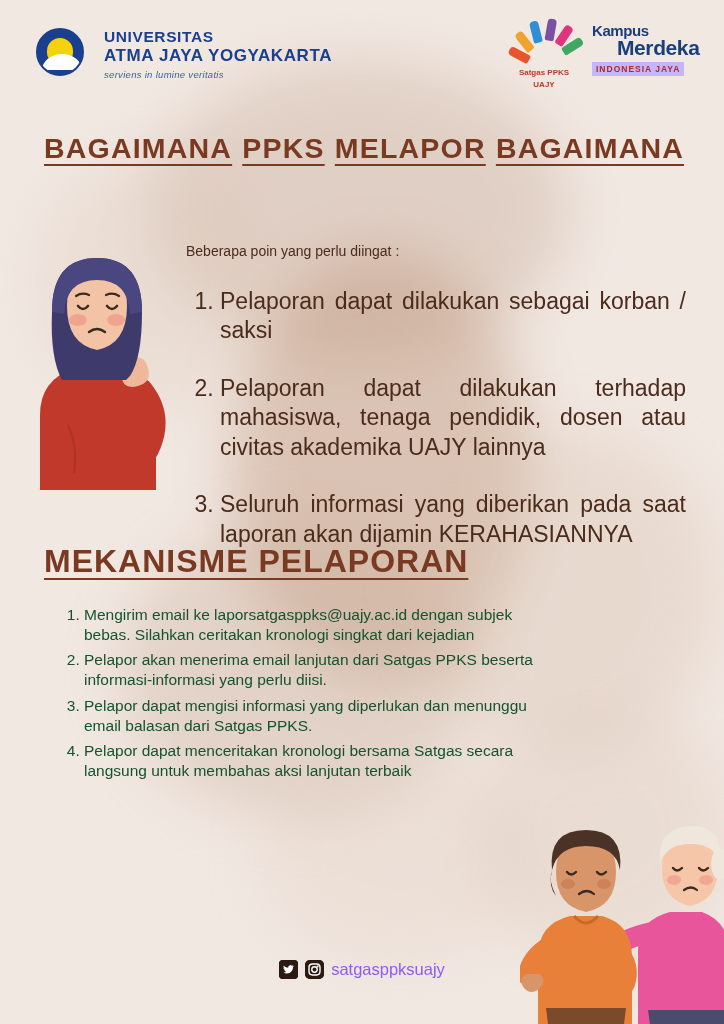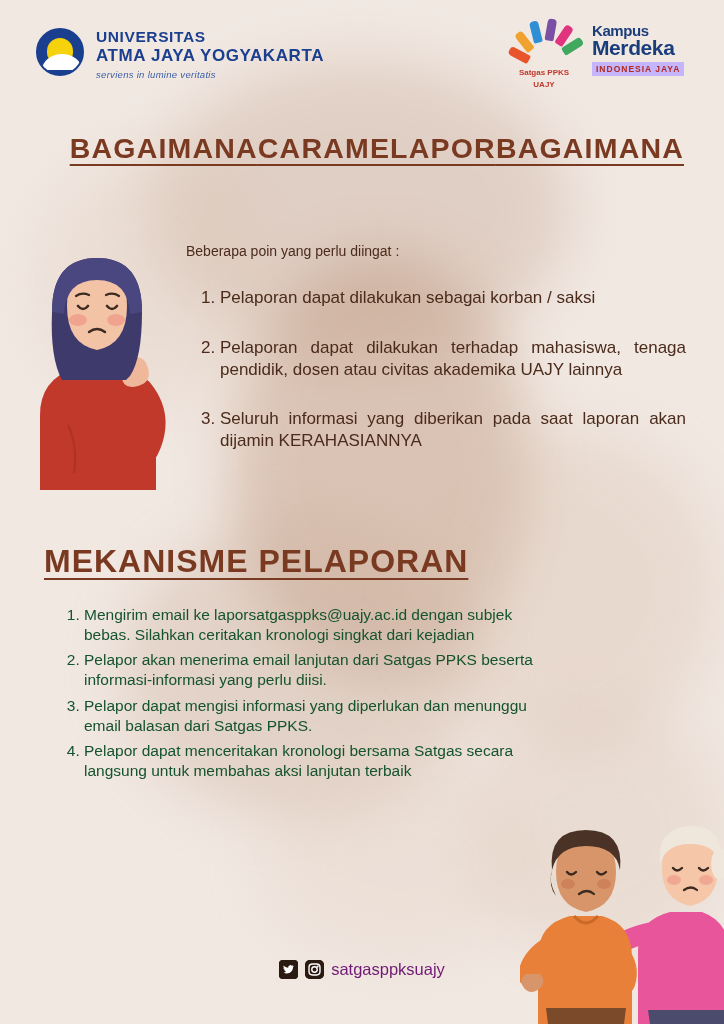--- a/index.html
+++ b/index.html
@@ -30,21 +30,21 @@
   .blob-e { left: 40px;  top: 150px; width: 230px; height: 260px; background: #dcc6b6; opacity:.30; }
   .blob-f { left: 470px; top: 700px; width: 260px; height: 260px; background: #d9c2b2; opacity:.30; }
   .blob-g { left: 260px; top: 760px; width: 280px; height: 200px; background: #e0cbbc; opacity:.28; }
 
   
   .header {
     position: absolute; left: 0; top: 0; width: 724px; height: 110px;
   }
   .uni-logo {
     position: absolute; left: 36px; top: 28px;
-    display: flex; align-items: flex-start; gap: 12px;
+    display: flex; align-items: flex-start; gap: 20px;
   }
   .uni-mark {
     width: 48px; height: 48px; border-radius: 50%;
     background: #1b3f8f; position: relative; overflow: hidden;
     border: 2px solid #1b3f8f;
   }
   .uni-mark:before {
     content: ""; position: absolute; left: 50%; top: 8px;
     width: 26px; height: 26px; margin-left: -13px;
     background: #f5d20c; border-radius: 50% 50% 45% 45%;
@@ -62,49 +62,49 @@
   .satgas-burst { position: relative; height: 44px; }
   .ray {
     position: absolute; left: 50%; top: 50%;
     width: 9px; height: 22px; border-radius: 4px 4px 2px 2px;
     transform-origin: 50% 100%;
   }
   .satgas-caption { font-size: 8px; font-weight: bold; color: #c0392b; line-height: 1.2; margin-top: 2px; }
 
   .km-logo { position: absolute; left: 592px; top: 24px; width: 104px; }
   .km-k { font-size: 15px; font-weight: bold; color: #1a3d7c; line-height: .95; letter-spacing: -.4px; }
-  .km-m { font-size: 21px; font-weight: bold; color: #1a3d7c; line-height: .95; letter-spacing: -.4px; }
+  .km-m { font-size: 21px; font-weight: bold; color: #1a3d7c; line-height: .95; letter-spacing: -.4px; margin-left: 25px; }
   .km-bar {
     margin-top: 2px; background: #c4b5fd; color: #b02a1d;
     font-size: 8.5px; font-weight: bold; letter-spacing: 1px;
     padding: 2px 4px; display: inline-block;
   }
 
   
   .title {
     position: absolute; left: 44px; top: 128px; width: 640px;
     font-size: 28.5px; font-weight: bold; color: #7a3a22;
     letter-spacing: 1.2px; line-height: 1.45;
     text-decoration: underline; text-underline-offset: 6px;
     text-decoration-thickness: 2px;
   }
   .title .l1 { display: block; white-space: nowrap; }
   .title .l2 { display: block; }
   .t-word { display: inline-block; }
-  .title .l1 { display: flex; justify-content: flex-end; }
+  .title .l1 { display: flex; justify-content: space-between; }
 
   
   .intro {
     position: absolute; left: 186px; top: 243px; width: 500px;
     color: #4b2b1b;
   }
   .intro-lead { font-size: 14px; margin-bottom: 4px; }
   .intro ol { margin: 0; padding-left: 34px; }
   .intro li {
-    font-size: 17px; line-height: 1.28; margin-bottom: 1px;
+    font-size: 23px; line-height: 1.28; margin-bottom: 1px;
     text-align: justify;
     margin-top: 28px;
   }
 
   
   .char1 { position: absolute; left: 22px; top: 240px; width: 150px; height: 250px; }
 
   
   .mech-title {
     position: absolute; left: 44px; top: 543px;
@@ -123,21 +123,21 @@
   .char2 { position: absolute; left: 520px; top: 760px; width: 210px; height: 264px; }
 
   
   .social {
     position: absolute; left: 0; top: 960px; width: 724px;
     display: flex; justify-content: center; align-items: center; gap: 7px;
     color: #3a2318;
   }
   .soc-icon { width: 19px; height: 19px; border-radius: 4px; background: #2b1a12; position: relative; display:inline-block; }
   .soc-icon.ig { border-radius: 5px; }
-  .soc-handle { font-size: 16.5px; color: #701a75; }
+  .soc-handle { font-size: 16.5px; color: #8b5cf6; }
 
   svg { display: block; }
 </style>
 </head>
 <body>
 
 <div class="poster">
 
   <div class="blob blob-a"></div>
   <div class="blob blob-b"></div>
@@ -174,21 +174,21 @@
     <div class="km-logo">
       <div class="km-k">Kampus</div>
       <div class="km-m">Merdeka</div>
       <div class="km-bar">INDONESIA JAYA</div>
     </div>
   </div>
 
   <div class="title">
     <span class="l1">
       <span class="t-word">BAGAIMANA</span>
-      <span class="t-word">CARA</span>
+      <span class="t-word">PPKS</span>
       <span class="t-word">MELAPOR</span>
       <span class="t-word">BAGAIMANA</span>
     </span>
   </div>
 
   <div class="char1">
     <svg width="150" height="250" viewBox="0 0 150 250">
 
       <path d="M18 250 L18 175 Q18 140 52 128 L100 128 Q134 140 134 175 L134 250 Z" fill="#c0392b"></path>
 

